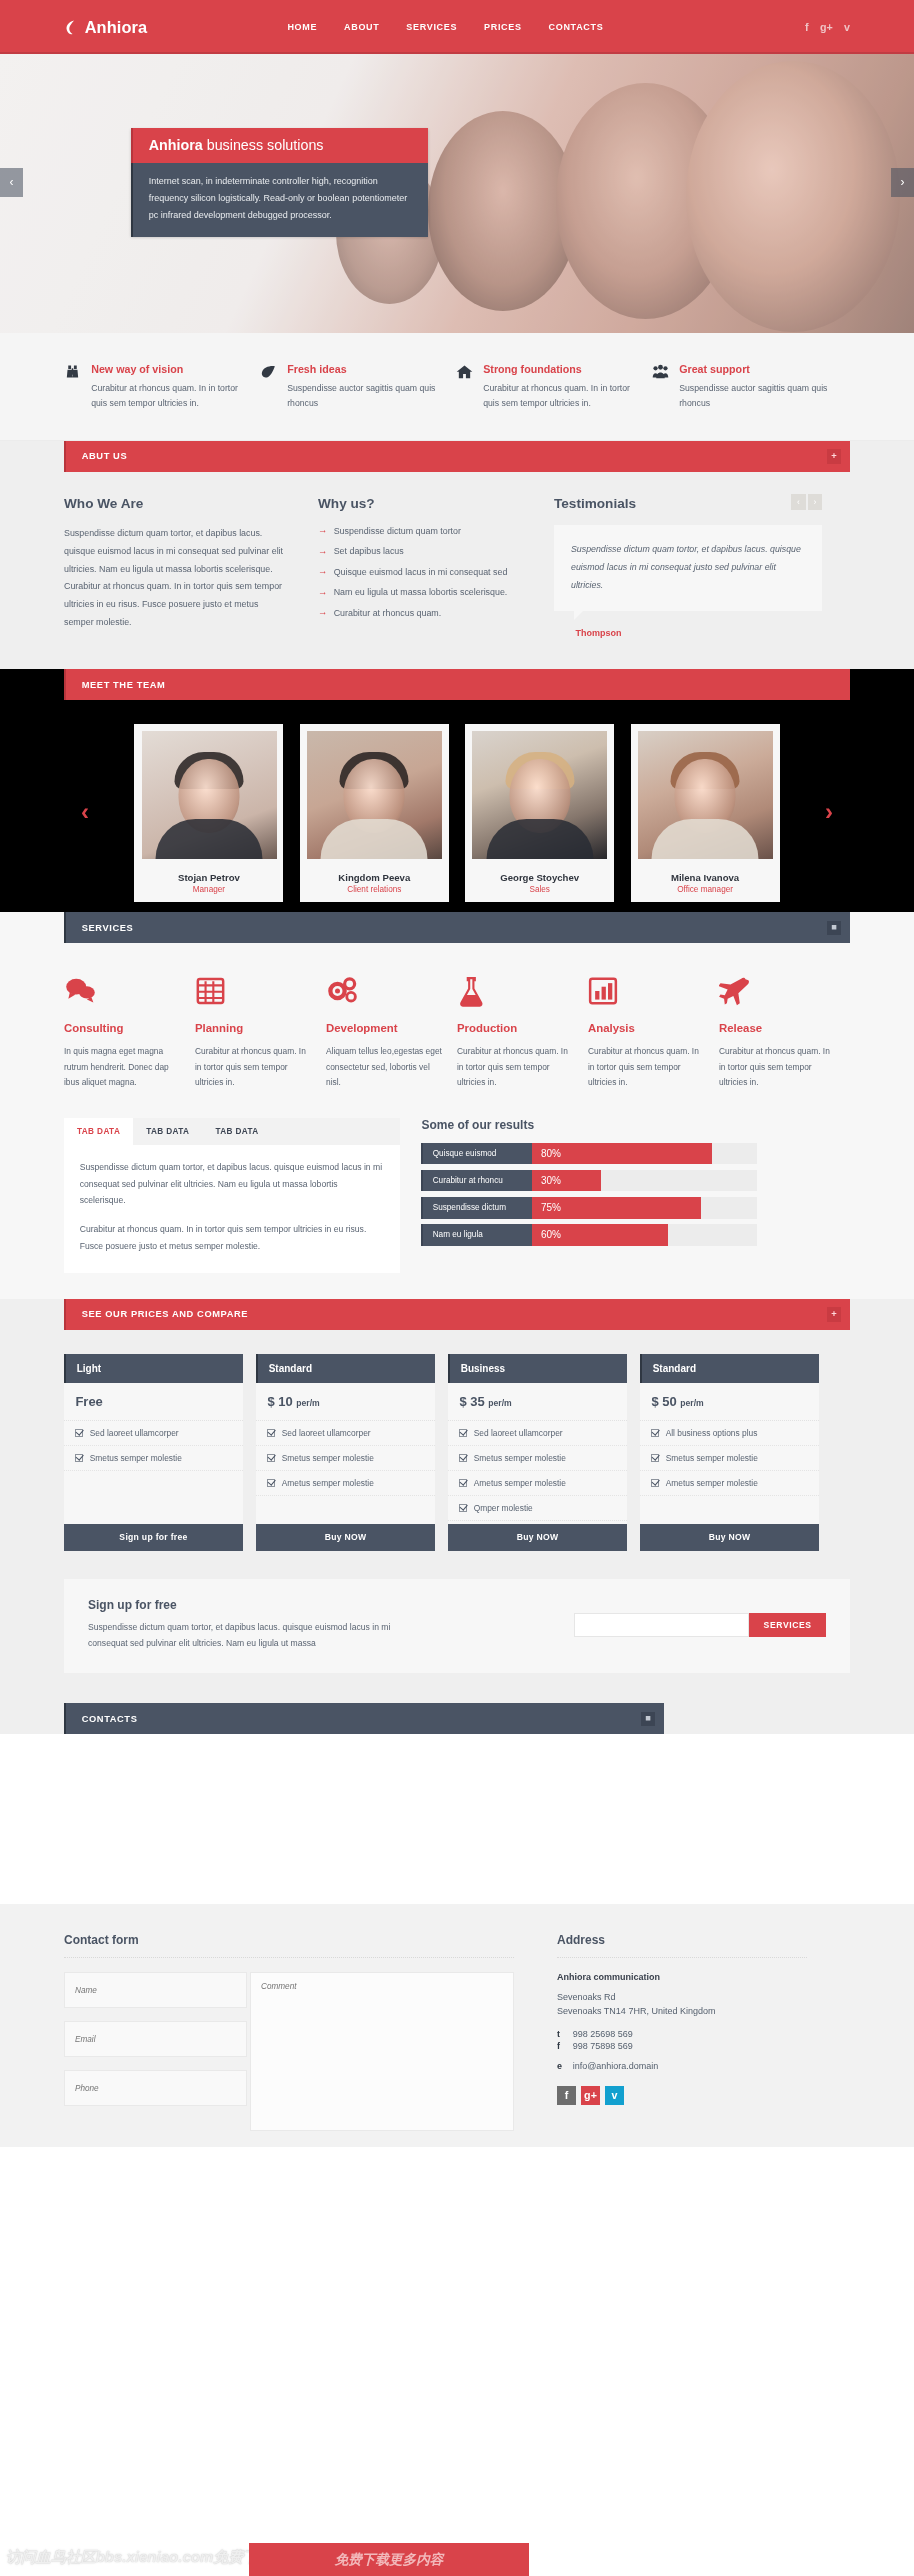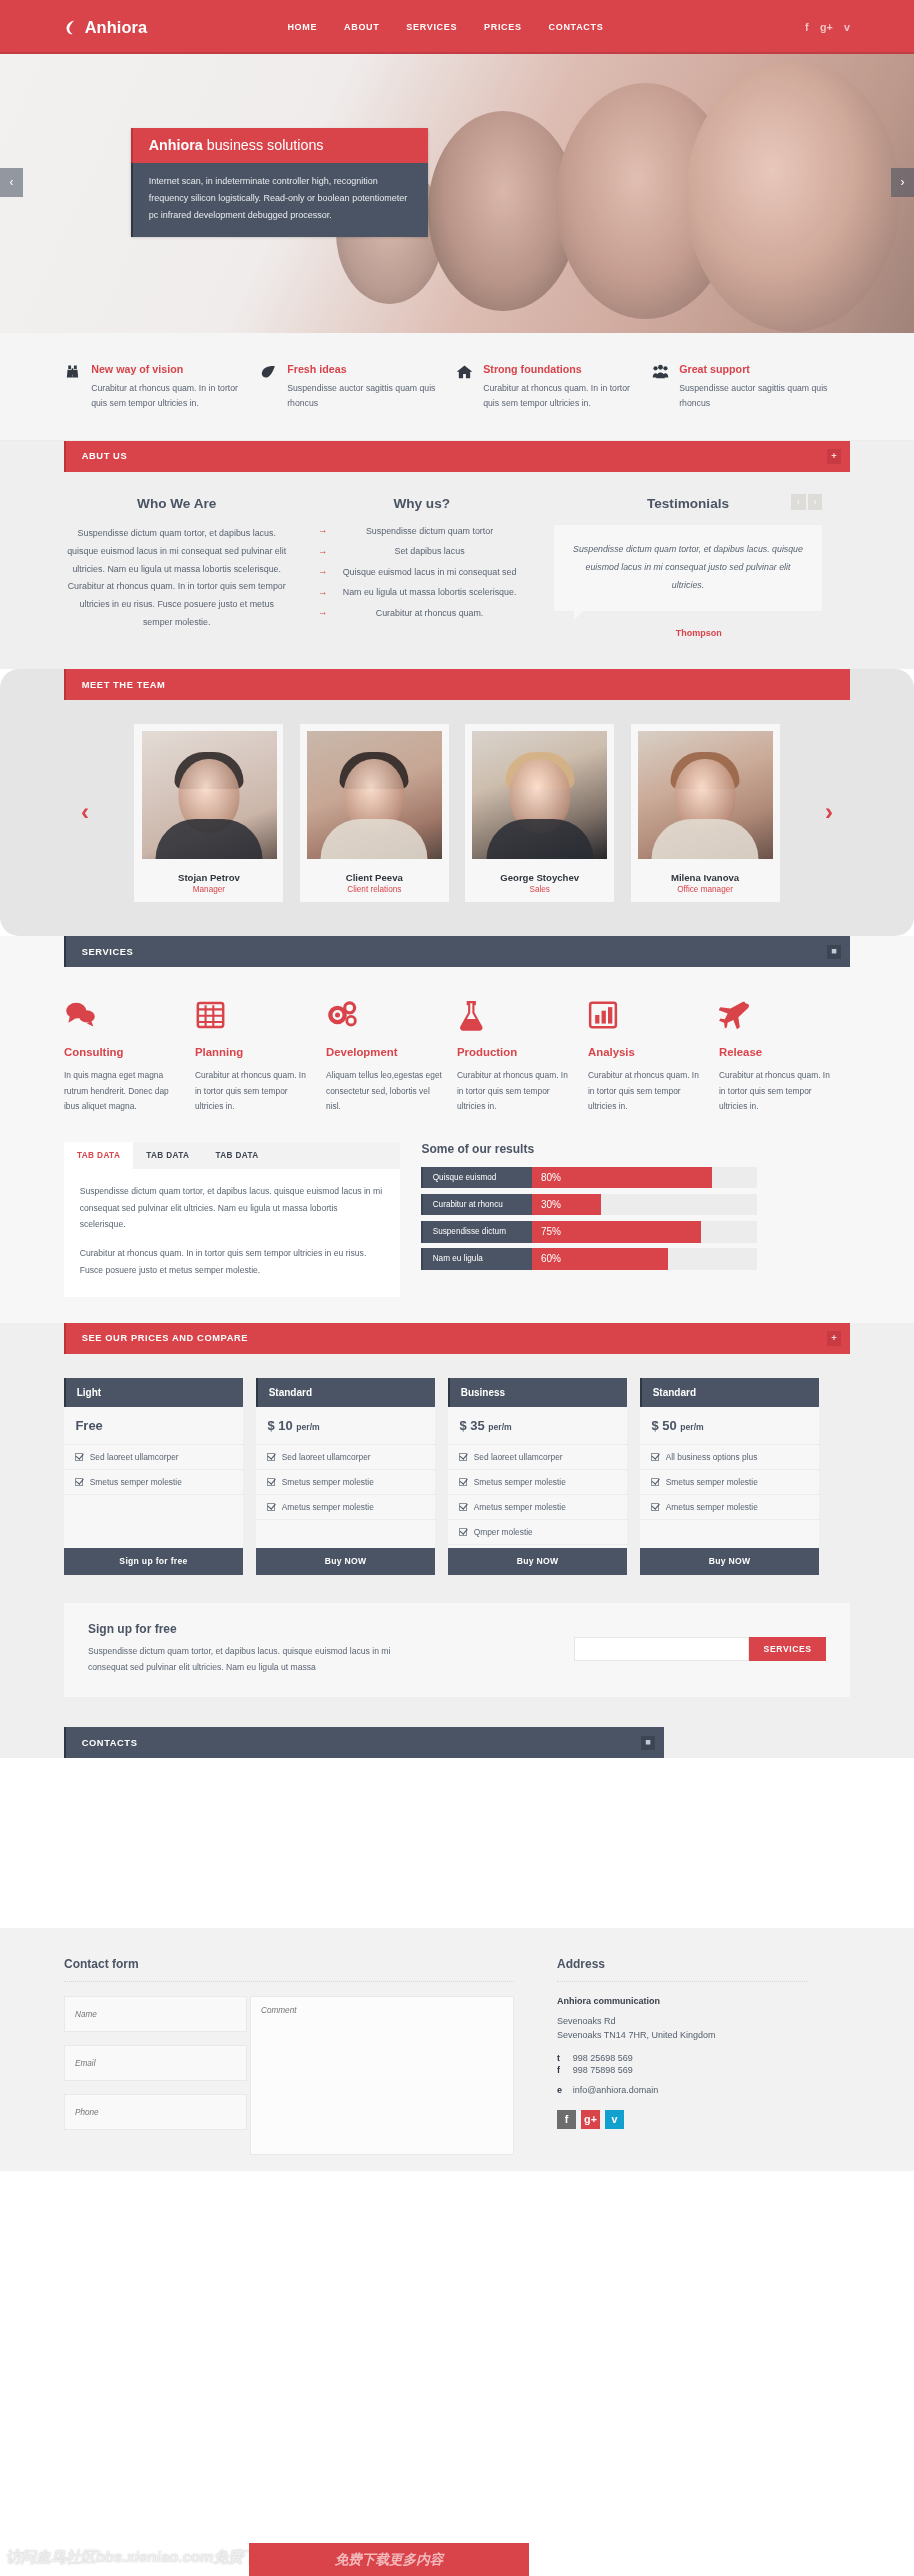--- a/index.html
+++ b/index.html
@@ -105,21 +105,21 @@
   .secbar-btn {
     position: absolute; right: 8.6px; top: 8.6px; width: 14.3px; height: 14.3px;
     display: flex; align-items: center; justify-content: center;
     font-size: 9.3px; line-height: 1;
   }
   .secbar.red .secbar-btn { background: #c93b42; color: #ffd8da; }
   .secbar.dark .secbar-btn { background: #3c4554; color: #c3c9d2; }
 
   
   .about { background: #efefef; padding-bottom: 31px; }
-  .about-cols { display: flex; padding-top: 24px; gap: 0; text-align: center; }
+  .about-cols { display: flex; padding-top: 24px; gap: 0; }
   .col-a { width: 254px; padding-right: 28.6px; }
   .col-b { width: 236px; padding-right: 28.6px; }
   .col-c { width: 268px; position: relative; }
   .col-h {
     font-size: 13.6px; font-weight: bold; color: #4a5464; margin-bottom: 14.3px;
   }
   .about-p { font-size: 8.9px; line-height: 2.0; color: #5a6472; }
   .why-list { list-style: none; }
   .why-list li {
     font-size: 8.9px; color: #5a6472; padding: 0 0 7.1px 15.7px; position: relative;
@@ -145,21 +145,21 @@
     position: absolute; left: 20px; bottom: -9.3px;
     width: 0; height: 0; border-left: 10px solid #f7f7f7;
     border-bottom: 10px solid transparent;
   }
   .testi-author {
     margin-top: 17px; margin-left: 21.4px; color: #d9434a;
     font-size: 9px; font-weight: bold;
   }
 
   
-  .team { background: #e5e5e5; padding-bottom: 34px; border-radius: 19px; }
+  .team { background: #000000; padding-bottom: 10px; }
   .team-row {
     display: flex; gap: 16.4px; padding: 24px 0 0; align-items: flex-start;
     position: relative; justify-content: center;
   }
   .team-card { width: 149px; background: #f7f7f7; padding: 7.1px 7.1px 0; }
   .team-photo {
     width: 135px; height: 128px; margin-bottom: 7.1px; position: relative; overflow: hidden;
   }
   .tp1 { background: linear-gradient(160deg,#e3dcd6 0%,#d6c6bd 40%,#cbb5a9 70%,#6b5a52 100%); }
   .tp2 { background: linear-gradient(160deg,#c9b8ab 0%,#c7a694 45%,#a2796a 75%,#584740 100%); }
@@ -493,21 +493,21 @@
         </div>
         <div class="team-name">Stojan Petrov</div>
         <div class="team-role">Manager</div>
       </div>
       <div class="team-card">
         <div class="team-photo tp2">
           <div class="hair"></div>
             <div class="head"></div>
             <div class="body lightsuit"></div>
         </div>
-        <div class="team-name">Client Peeva</div>
+        <div class="team-name">Kingdom Peeva</div>
         <div class="team-role">Client relations</div>
       </div>
       <div class="team-card">
         <div class="team-photo tp3">
           <div class="hair light"></div>
             <div class="head"></div>
             <div class="body"></div>
         </div>
         <div class="team-name">George Stoychev</div>
         <div class="team-role">Sales</div>

